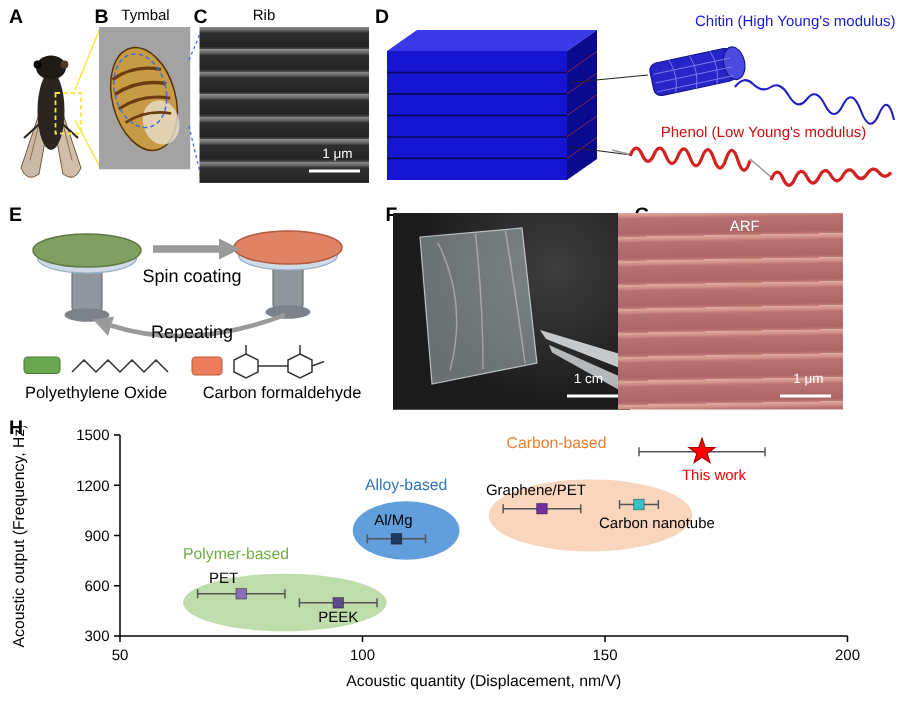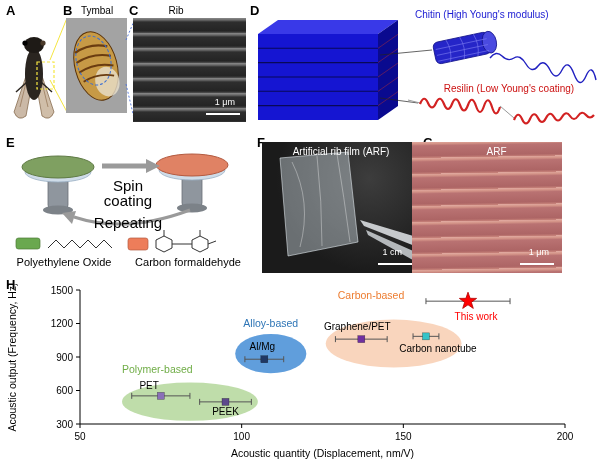--- a/index.html
+++ b/index.html
@@ -10,23 +10,23 @@
   .ptitle{position:absolute;font-size:10px;color:#000;text-align:center;line-height:1;}
   .wtext{color:#fff;}
   .photo{position:absolute;overflow:hidden;}
   .sem-c{background:
      repeating-linear-gradient(180deg,#8a8a8a 0px,#6a6a6a 2px,#2e2e2e 4px,#242424 13px,#555 15px);}
   .sem-g{background:
      repeating-linear-gradient(179deg,#e0a89e 0px,#d49488 2px,#b97272 4px,#ad6565 14px,#c58078 16px);}
   .photo-f{background:radial-gradient(circle at 68% 28%,#3d3d3d,#1b1b1b 65%),#181818;}
   .scale-text{position:absolute;font-size:9px;color:#fff;line-height:1;}
   .scale-bar{position:absolute;background:#fff;height:2px;}
-  .anno-blue{position:absolute;font-size:10px;color:#1a1ad2;text-align:left;line-height:1;}
+  .anno-blue{position:absolute;font-size:10px;color:#1a1ad2;text-align:right;line-height:1;}
   .anno-red{position:absolute;font-size:10px;color:#cc1111;text-align:center;line-height:1;}
-  .step-text{position:absolute;font-size:15px;color:#000;text-align:center;line-height:1;}
+  .step-text{position:absolute;font-size:12px;color:#000;text-align:center;line-height:1;}
   .chem-text{position:absolute;font-size:11px;color:#000;text-align:center;line-height:1;}
 </style>
 </head>
 <body>
 
 <div class="canvas">
 
   <div class="plabel" style="left:6px;top:4px">A</div>
   <svg class="abs" style="left:4px;top:12px" width="60" height="120" viewBox="0 0 60 120">
     <path d="M30,40 L10,100 Q14,110 22,104 L31,55 Z" fill="rgba(140,100,60,0.45)" stroke="#6a4a28" stroke-width="0.6"></path>
@@ -109,21 +109,21 @@
       </g>
     </g>
     <path d="M240,48 q6,-8 12,-2 t12,2 t12,6 t12,2 t12,4 t12,0 t12,4 t12,2 t10,4" fill="none" stroke="#2020c0" stroke-width="1.4"></path>
 
     <path d="M158,90 L170,93" stroke="#999" stroke-width="1" fill="none"></path>
     <path d="M170,94 q4,-10 8,-1 t8,0 t8,1 t8,0 t8,1 t8,0 t8,1 t8,0 t8,1 t8,0" fill="none" stroke="#d22222" stroke-width="2.2"></path>
     <path d="M250,96 L264,108" stroke="#999" stroke-width="1" fill="none"></path>
     <path d="M264,110 q4,-10 8,-1 t8,0 t8,-1 t8,0 t8,-1 t8,0 t8,-1 t8,0 t8,-1 t8,0" fill="none" stroke="#d22222" stroke-width="2.2"></path>
   </svg>
   <div class="anno-blue" style="left:415px;top:10px;width:182px">Chitin (High Young's modulus)</div>
-  <div class="anno-red" style="left:420px;top:84px;width:178px">Resilin (Low Young's coating)</div>
+  <div class="anno-red" style="left:420px;top:84px;width:178px">Phenol (Low Young's modulus)</div>
 
   <div class="plabel" style="left:6px;top:136px">E</div>
   <svg class="abs" style="left:4px;top:138px" width="250" height="133" viewBox="0 0 250 133">
 
     <g>
       <rect x="44" y="38" width="20" height="32" rx="3" fill="#8f969e" stroke="#6a7076" stroke-width="0.8"></rect>
       <ellipse cx="54" cy="72" rx="15" ry="4.5" fill="#7c8288"></ellipse>
       <ellipse cx="54" cy="34" rx="33" ry="10" fill="#cfdce8" stroke="#9ab0c4" stroke-width="0.8"></ellipse>
       <ellipse cx="54" cy="29" rx="36" ry="11" fill="#7fa061" stroke="#5f7a45" stroke-width="1"></ellipse>
     </g>
@@ -161,21 +161,20 @@
   <div class="plabel" style="left:257px;top:136px">F</div>
   <div class="photo photo-f" style="left:262px;top:142px;width:158px;height:131px">
     <svg width="158" height="131" viewBox="0 0 158 131" class="abs" style="left:0;top:0">
       <polygon points="158,96 98,78 102,84 158,106" fill="#d8dcdf" opacity="0.9"></polygon>
       <polygon points="158,112 104,88 106,93 158,122" fill="#c4c9cc" opacity="0.9"></polygon>
       <polygon points="18,16 86,10 96,100 26,114" fill="rgba(205,215,222,0.45)" stroke="rgba(235,242,248,0.7)" stroke-width="0.8"></polygon>
       <path d="M30,20 Q50,60 38,105" stroke="rgba(255,255,255,0.35)" fill="none"></path>
       <path d="M55,14 Q60,60 60,104" stroke="rgba(255,255,255,0.35)" fill="none"></path>
       <path d="M75,12 Q82,55 88,100" stroke="rgba(255,255,255,0.35)" fill="none"></path>
     </svg>
-    <div class="ptitle wtext" style="left:0;top:5px;width:158px">Artificial rib film (ARF)</div>
     <div class="scale-text" style="right:18px;bottom:16px">1 cm</div>
     <div class="scale-bar" style="right:8px;bottom:8px;width:34px"></div>
   </div>
 
   <div class="plabel" style="left:423px;top:136px">G</div>
   <div class="photo sem-g" style="left:412px;top:142px;width:150px;height:131px">
     <div class="ptitle wtext" style="left:0;top:5px;width:169px">ARF</div>
     <div class="scale-text" style="right:13px;bottom:16px">1 μm</div>
     <div class="scale-bar" style="right:8px;bottom:8px;width:34px"></div>
   </div>

